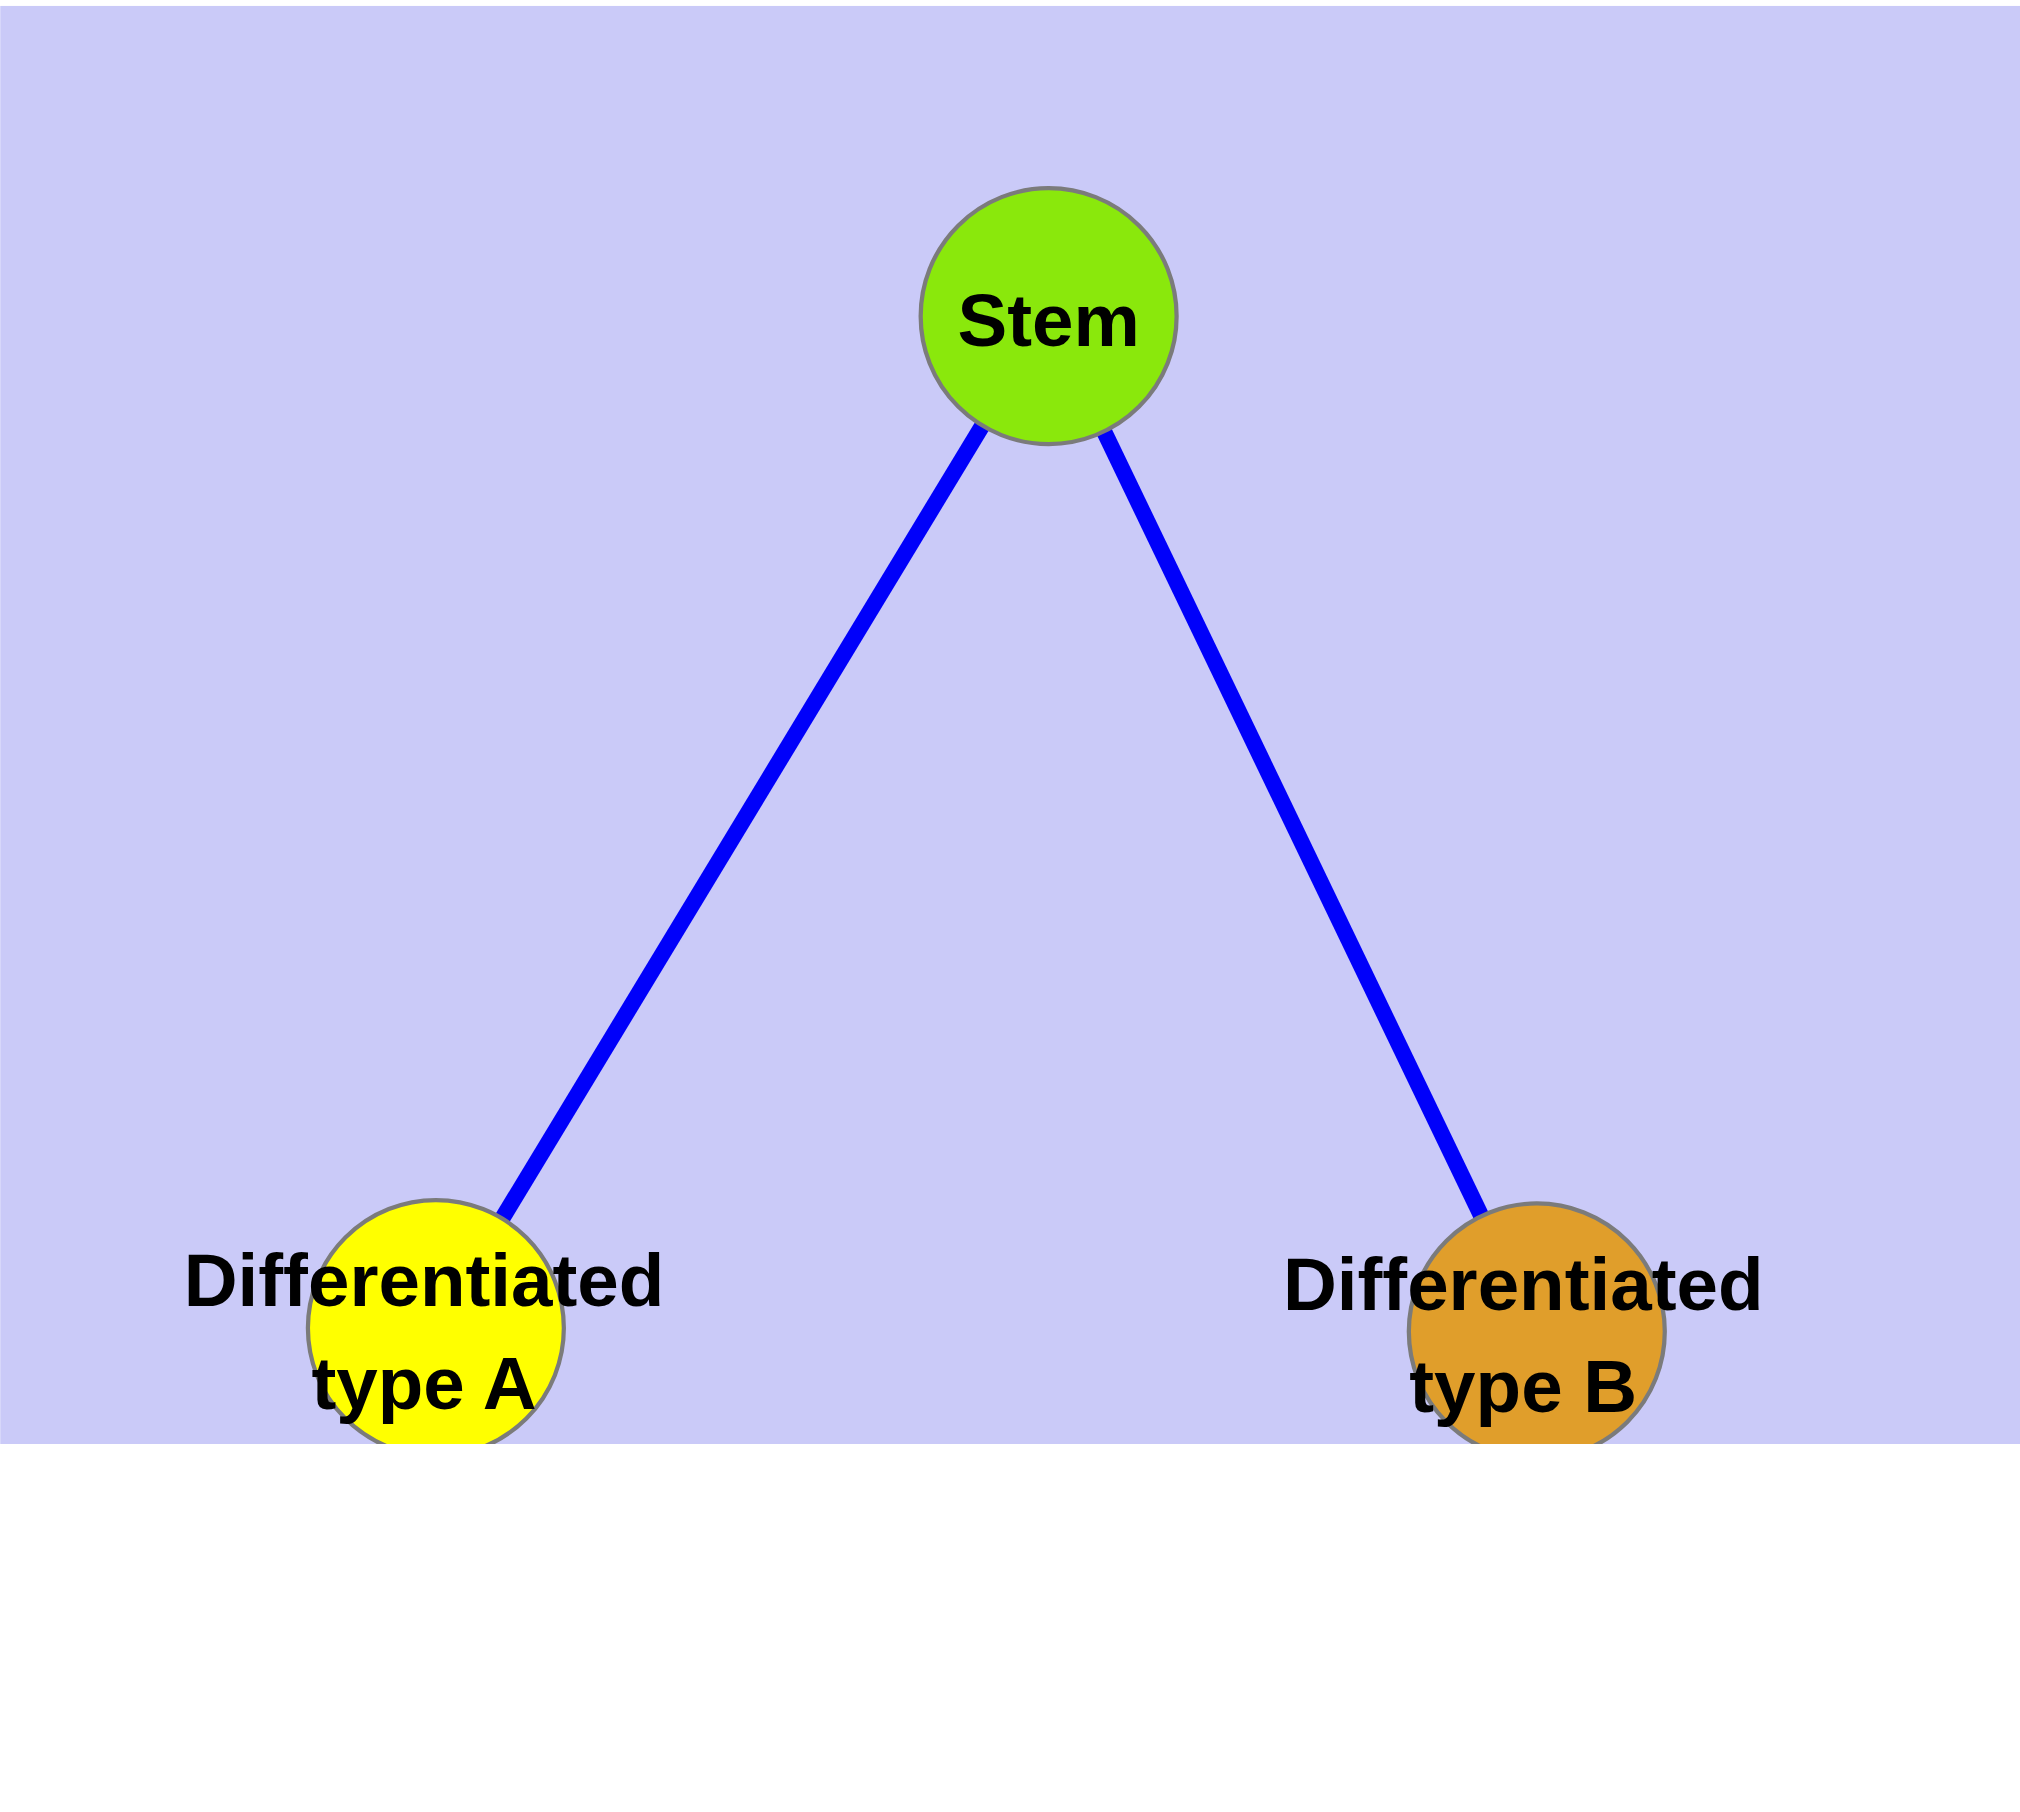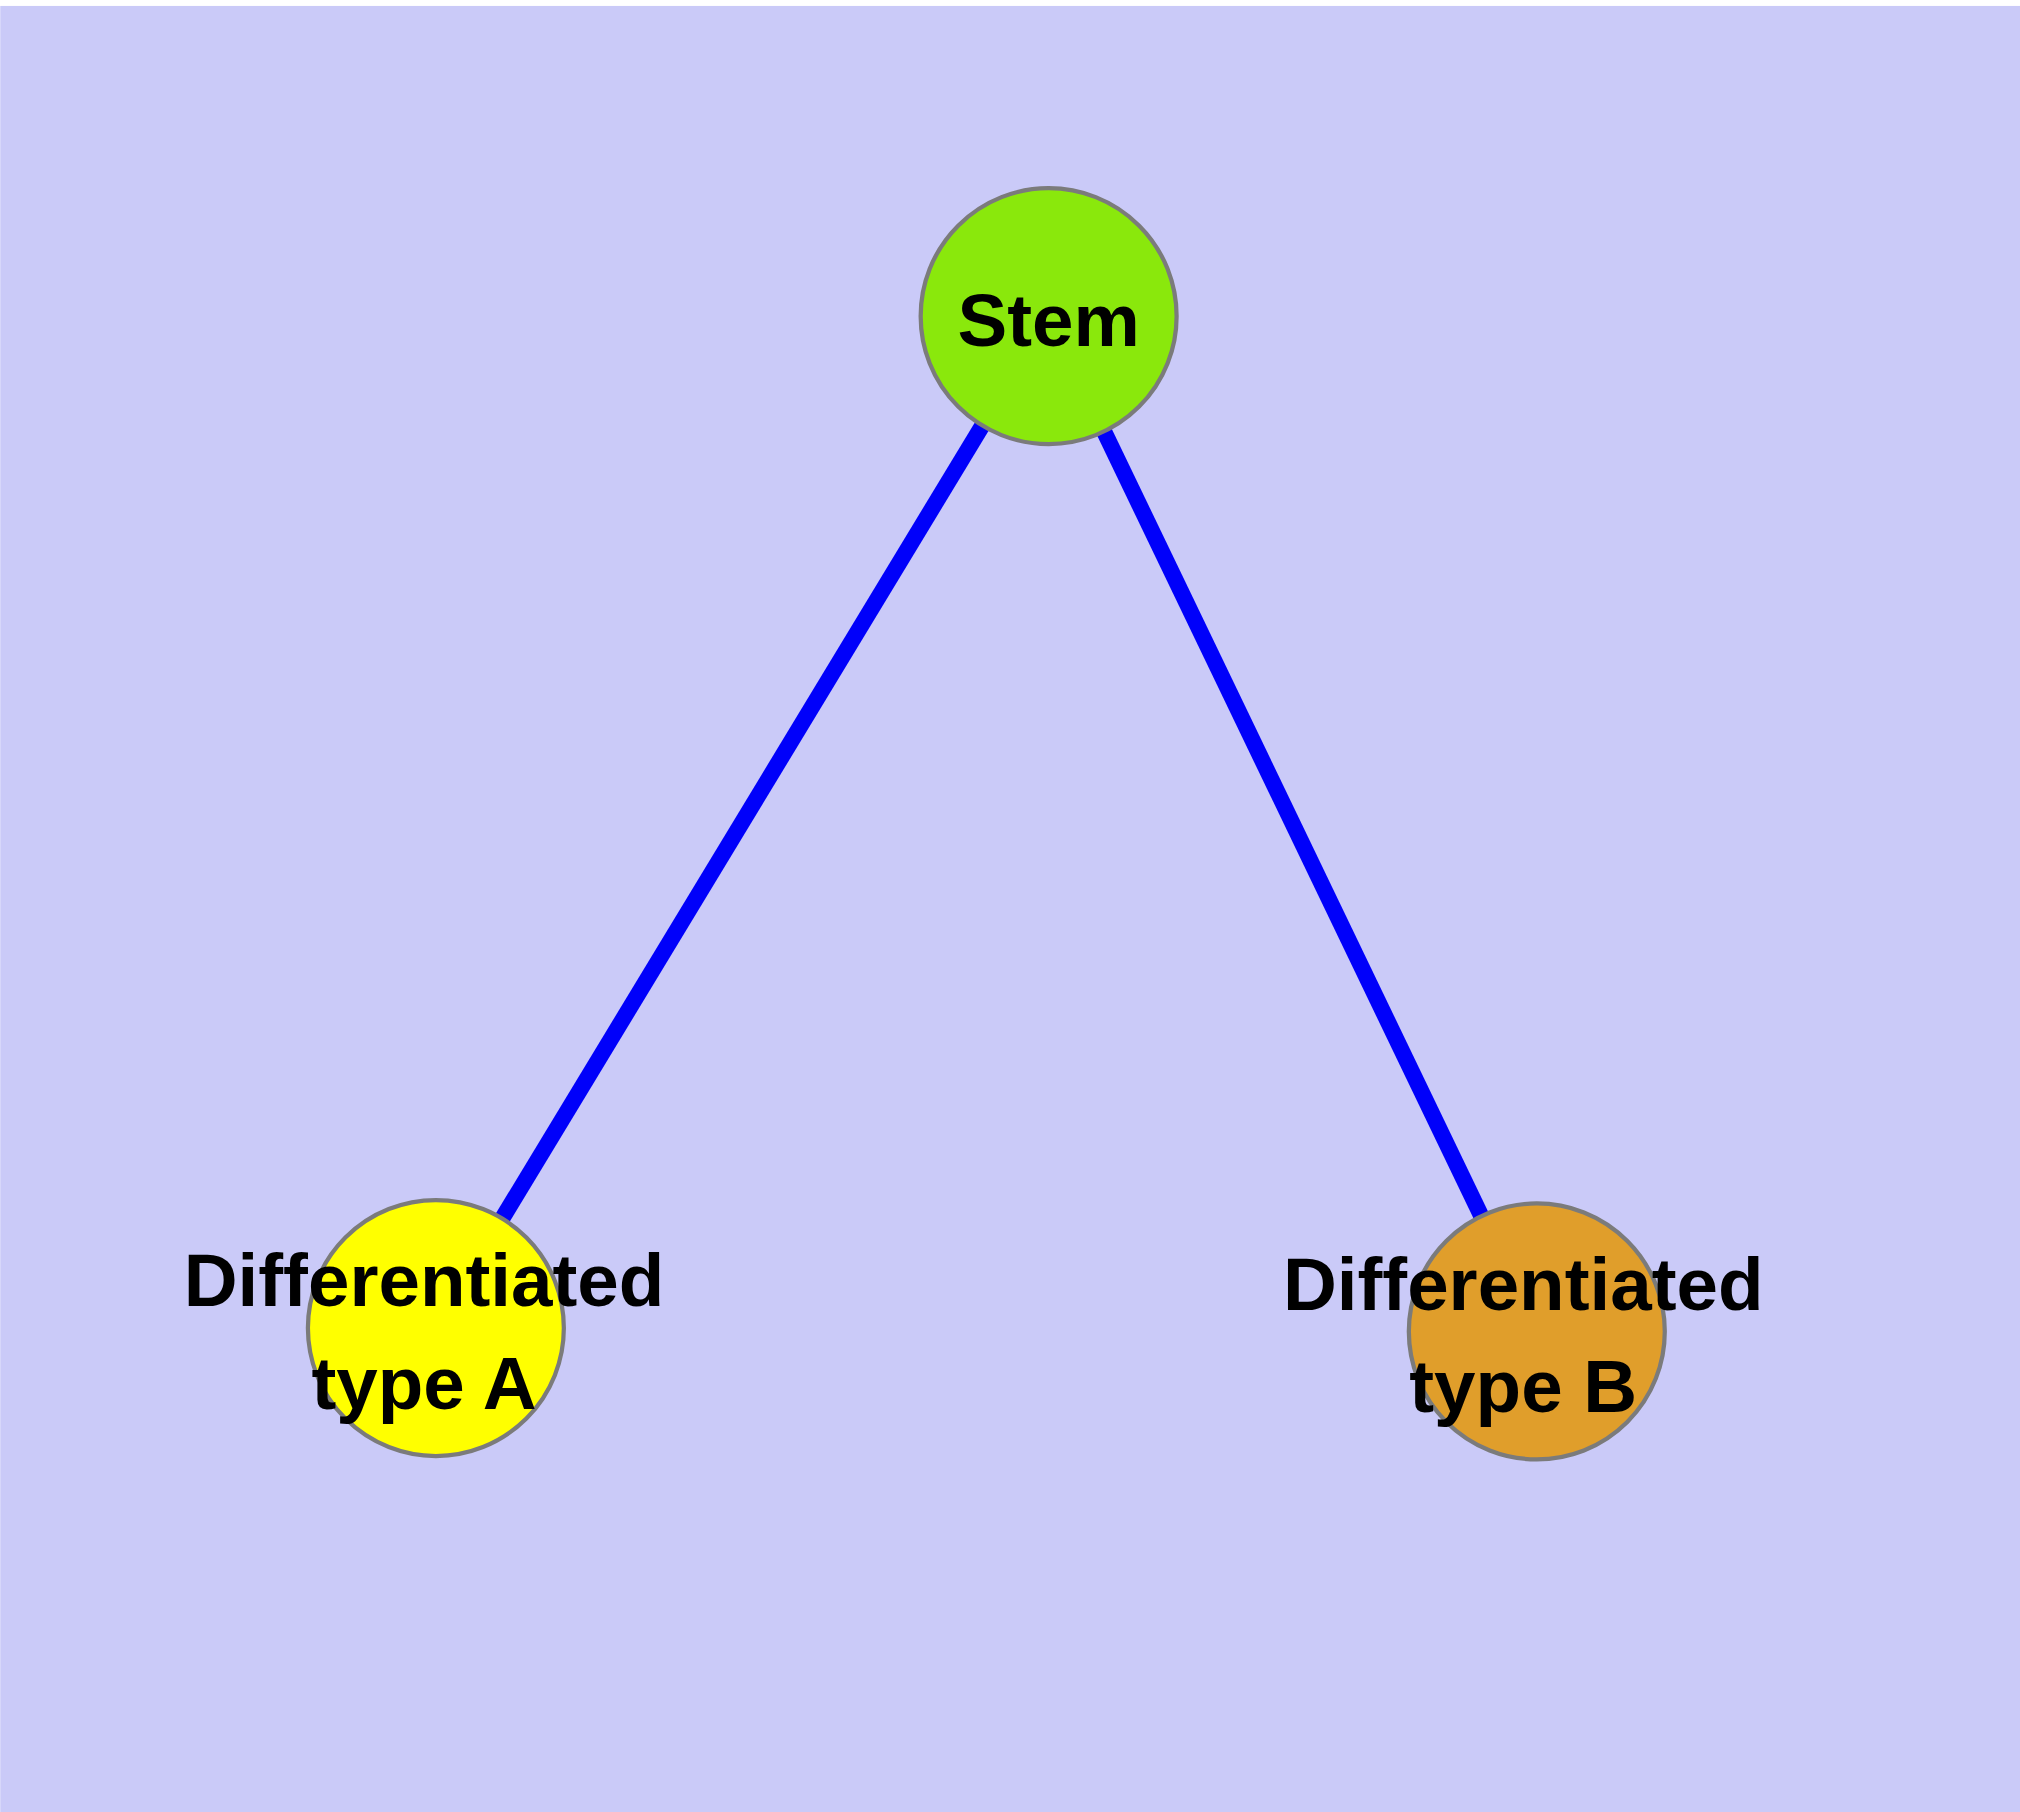--- a/index.html
+++ b/index.html
@@ -3,21 +3,21 @@
 <meta charset="utf-8">
 <style>
   html, body {
     margin: 0;
     padding: 0;
     background: #ffffff;
   }
   .canvas {
     position: relative;
     width: 2021px;
-    height: 1812px;
+    height: 1444px;
     background: #ffffff;
     overflow: hidden;
     font-family: "Liberation Sans", sans-serif;
   }
   svg.graph {
     display: block;
     width: 2021px;
     height: 1812px;
   }
   .node-label {

